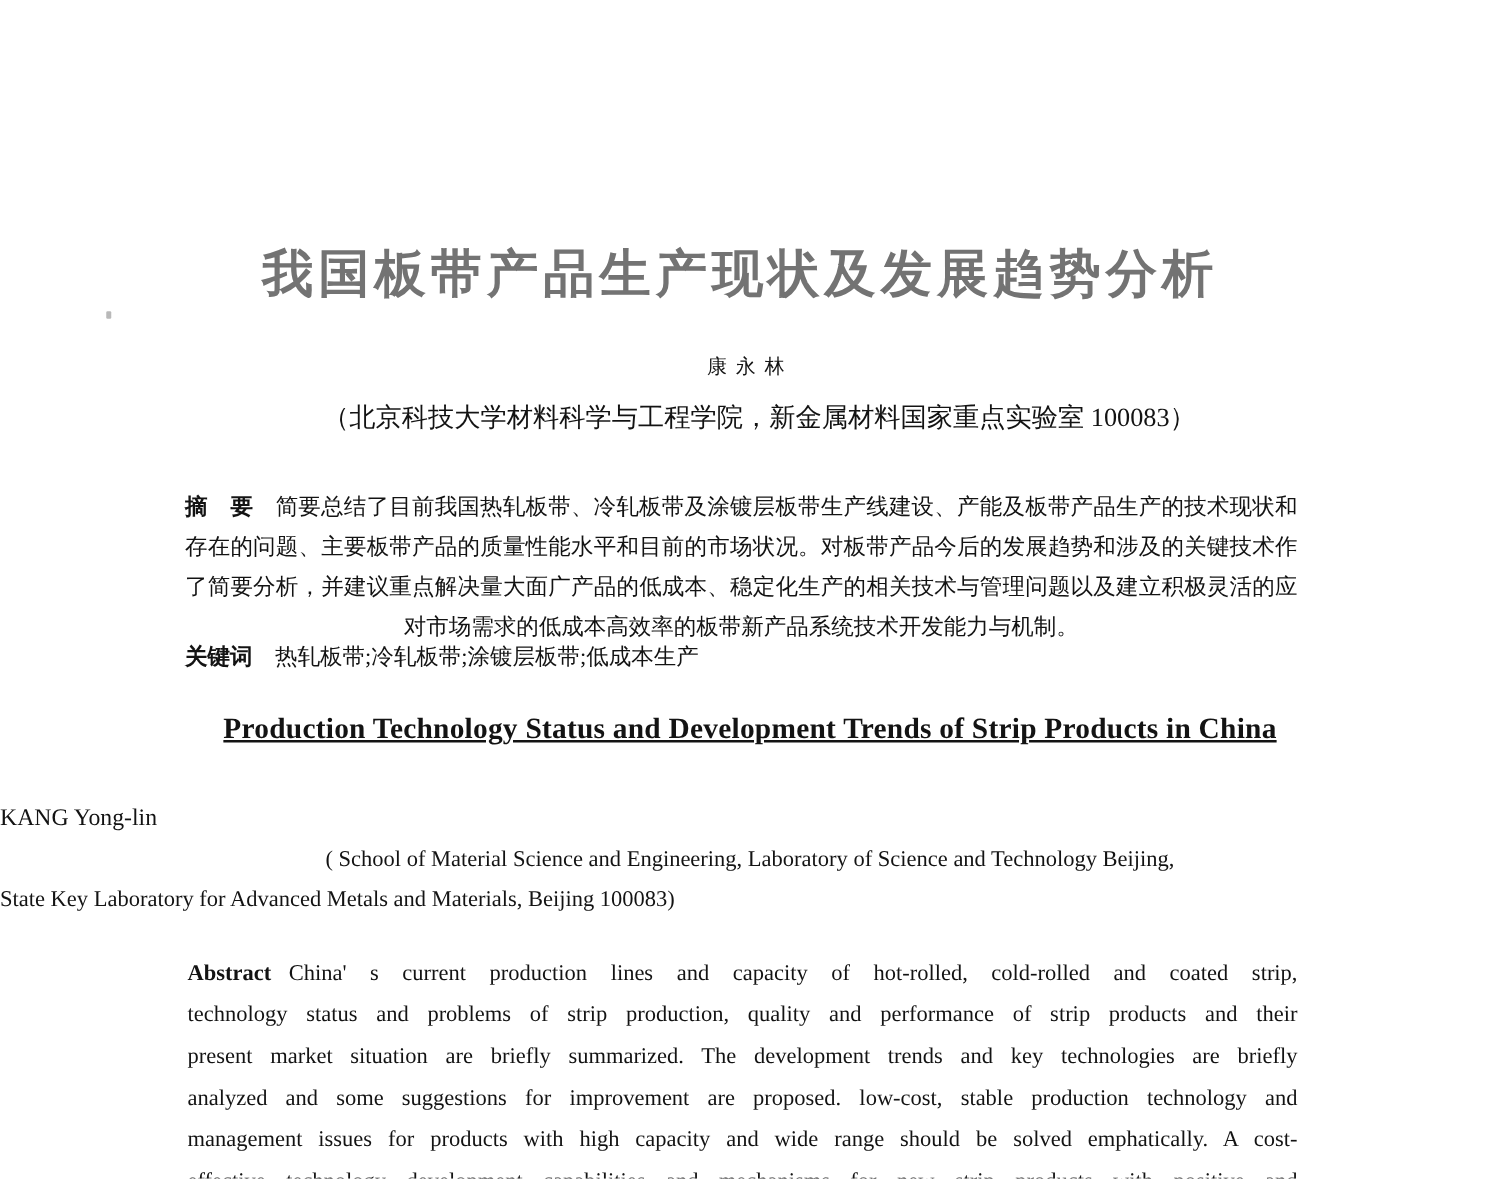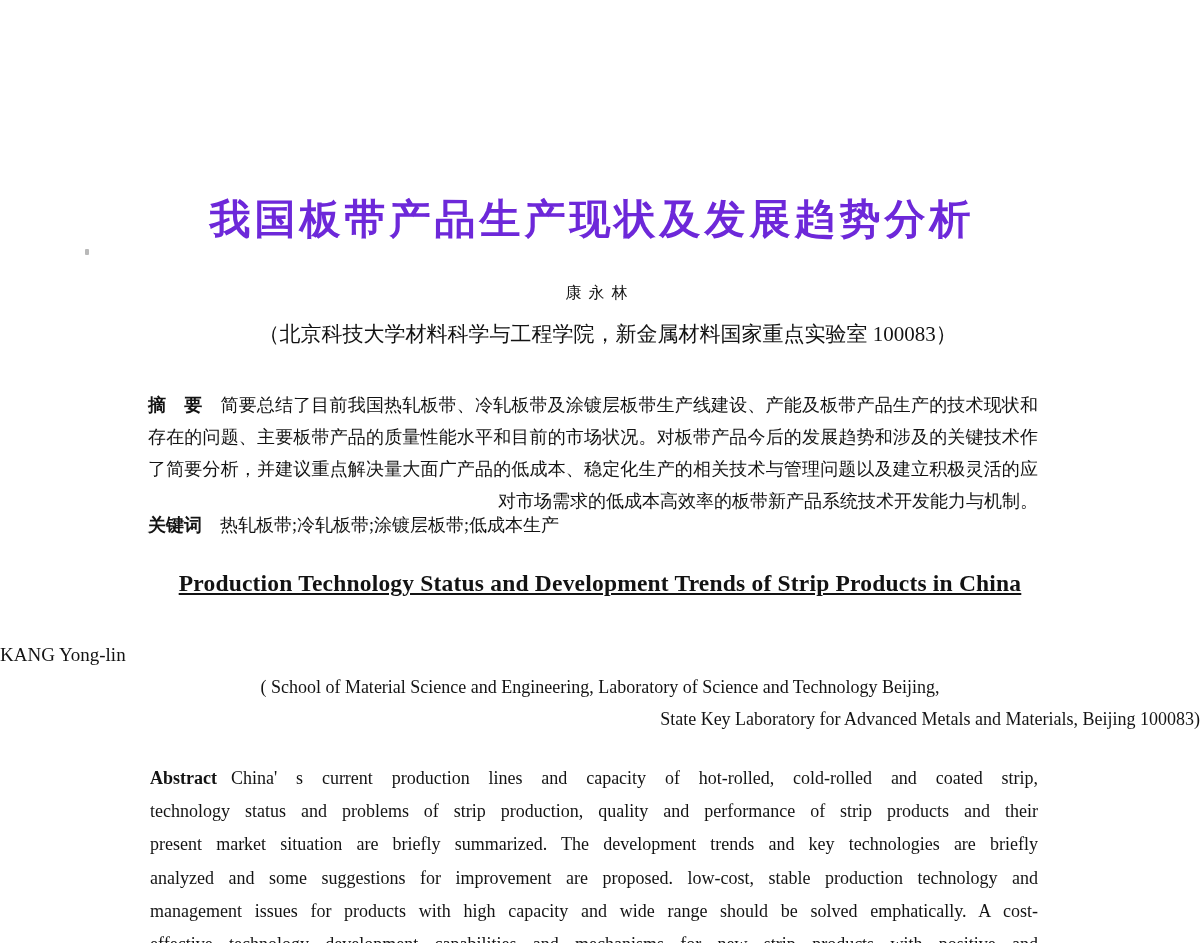--- a/index.html
+++ b/index.html
@@ -21,21 +21,21 @@
     border-radius: 1px;
   }
   .zh-title {
     position: absolute;
     left: 0; right: 16px; top: 192px;
     text-align: center;
     font-size: 41px;
     font-weight: bold;
     letter-spacing: 4px;
     font-family: "Liberation Sans", "DejaVu Sans", sans-serif;
-    color: #6d28d9;
+    color: #737373;
   }
   .zh-author {
     position: absolute;
     left: 0; right: 0; top: 283px;
     text-align: center;
     font-size: 16px;
     letter-spacing: 7px;
   }
   .zh-affiliation {
     position: absolute;
@@ -53,21 +53,21 @@
   .zh-abstract .lbl, .kw .lbl {
     font-weight: bold;
     font-family: "Liberation Sans", "DejaVu Sans", sans-serif;
     margin-right: 18px;
   }
   .jline {
     white-space: nowrap;
     text-align: justify;
     text-align-last: justify;
   }
-  .lline { text-align: right; white-space: nowrap; }
+  .lline { text-align: center; white-space: nowrap; }
   .kw {
     position: absolute;
     left: 148px; top: 509px;
     width: 890px;
     font-size: 18px;
     line-height: 32px;
     white-space: nowrap;
   }
   .en-title {
     position: absolute;
@@ -86,23 +86,22 @@
   }
   .en-affil-1 {
     position: absolute;
     left: 0; right: 0; top: 677px;
     text-align: center;
     font-size: 18px;
   }
   .en-affil-2 {
     position: absolute;
     left: 0; right: 0; top: 709px;
-    text-align: right;
+    text-align: left;
     font-size: 18px;
-    margin-left: 36px;
   }
   .en-abstract {
     position: absolute;
     left: 150px; top: 762px;
     width: 888px;
     font-size: 18px;
     line-height: 33.2px;
   }
   .en-abstract .lbl {
     font-weight: bold;

